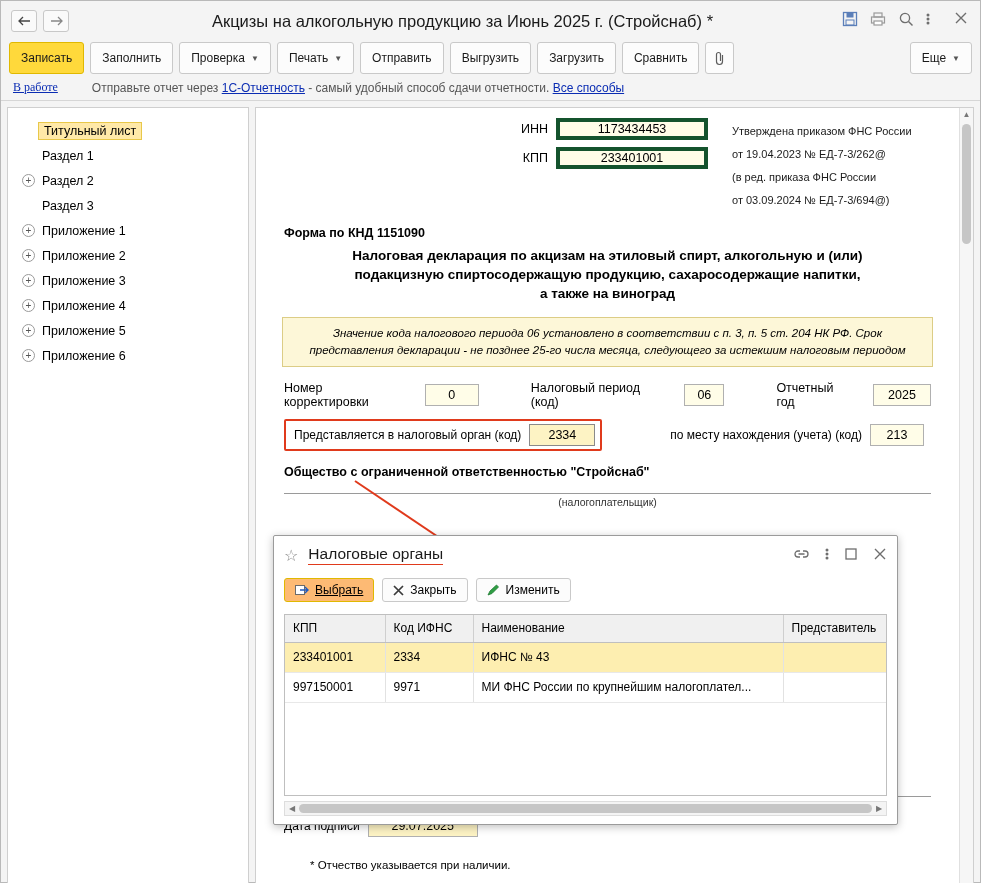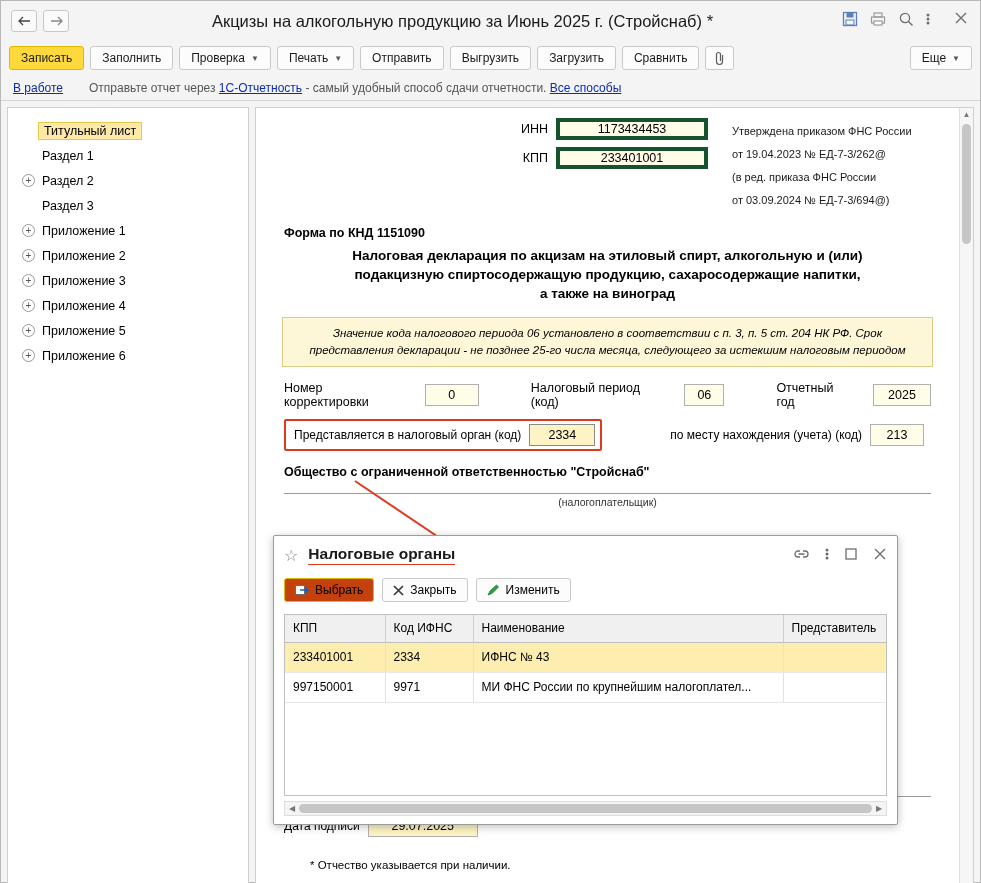--- a/index.html
+++ b/index.html
@@ -55,21 +55,21 @@
   
   .cmdbar {
     height: 34px;
     display: flex;
     align-items: center;
     padding: 0 8px;
     gap: 6px;
     background: #f4f4f4;
   }
   .btn {
-    height: 24px;
+    height: 32px;
     border: 1px solid #c9c9c9;
     background: #fcfcfc;
     border-radius: 3px;
     padding: 0 11px;
     display: flex; align-items: center;
     font-size: 12px; color: #1a1a1a;
     white-space: nowrap;
   }
   .btn.primary {
     background: #ffd93b;
@@ -86,21 +86,22 @@
     display: flex;
     align-items: center;
     padding: 0 12px;
     background: #f4f4f4;
     border-bottom: 1px solid #d6d6d6;
     font-size: 12px;
   }
   .status-link {
     color: #0a2cb3;
     text-decoration: underline;
-    margin-right: 26px;
+    margin-right: 34px;
+    font-family: Liberation Serif, serif;
   }
   .status-note { color: #555; }
   .status-note a { color: #0a2cb3; text-decoration: underline; margin-top: 12px; }
 
   
   .body {
     position: relative;
     display: flex;
     height: 813px;
     padding: 6px;
@@ -279,42 +280,42 @@
   }
   .modal-title {
     height: 38px;
     display: flex; align-items: center;
     padding: 0 10px;
   }
   .star { color: #8a8a8a; font-size: 16px; margin-right: 10px; }
   .modal-title h2 {
     margin: 0;
     font-size: 15.5px;
-    font-weight: bold;
+    font-weight: normal;
     color: #1a1a1a;
     border-bottom: 1px solid #e03a1c;
     padding-bottom: 1px;
   }
   .modal-icons {
     margin-left: auto;
     display: flex; align-items: center; gap: 15px;
     color: #6e6e6e;
   }
   .modal-cmd {
     height: 32px;
     display: flex; align-items: center;
     padding: 0 10px; gap: 8px;
   }
   .mbtn {
     height: 24px; border: 1px solid #c9c9c9; background: #fcfcfc;
     border-radius: 3px; padding: 0 10px;
     display: flex; align-items: center; gap: 6px;
     font-size: 12px;
   }
-  .mbtn.yellow { background: #c2410c; border-color: #e0b800; }
+  .mbtn.yellow { background: #fdba74; border-color: #e0b800; text-decoration: underline; }
   .grid-wrap {
     position: absolute;
     left: 10px; right: 10px; top: 78px; bottom: 28px;
     border: 1px solid #bfbfbf;
     background: #fff;
     overflow: hidden;
   }
   table.grid { border-collapse: collapse; width: 100%; table-layout: fixed; }
   table.grid th {
     background: #f0f0f0;

